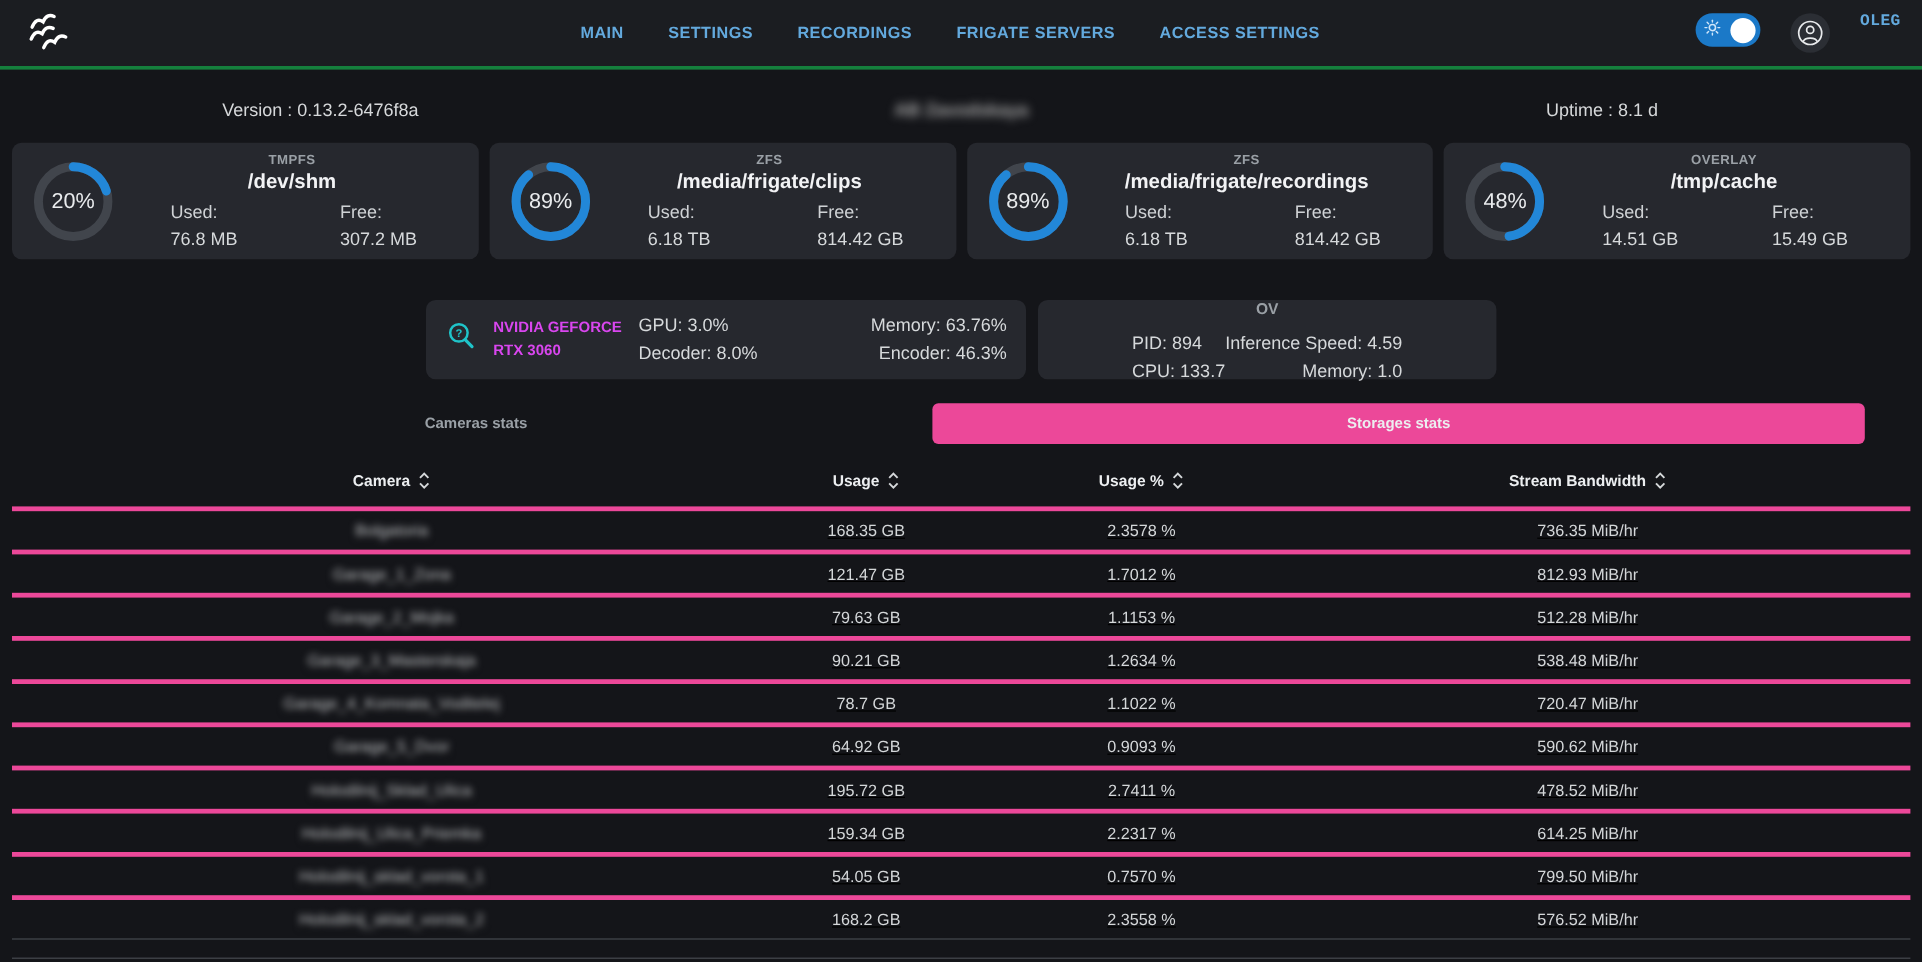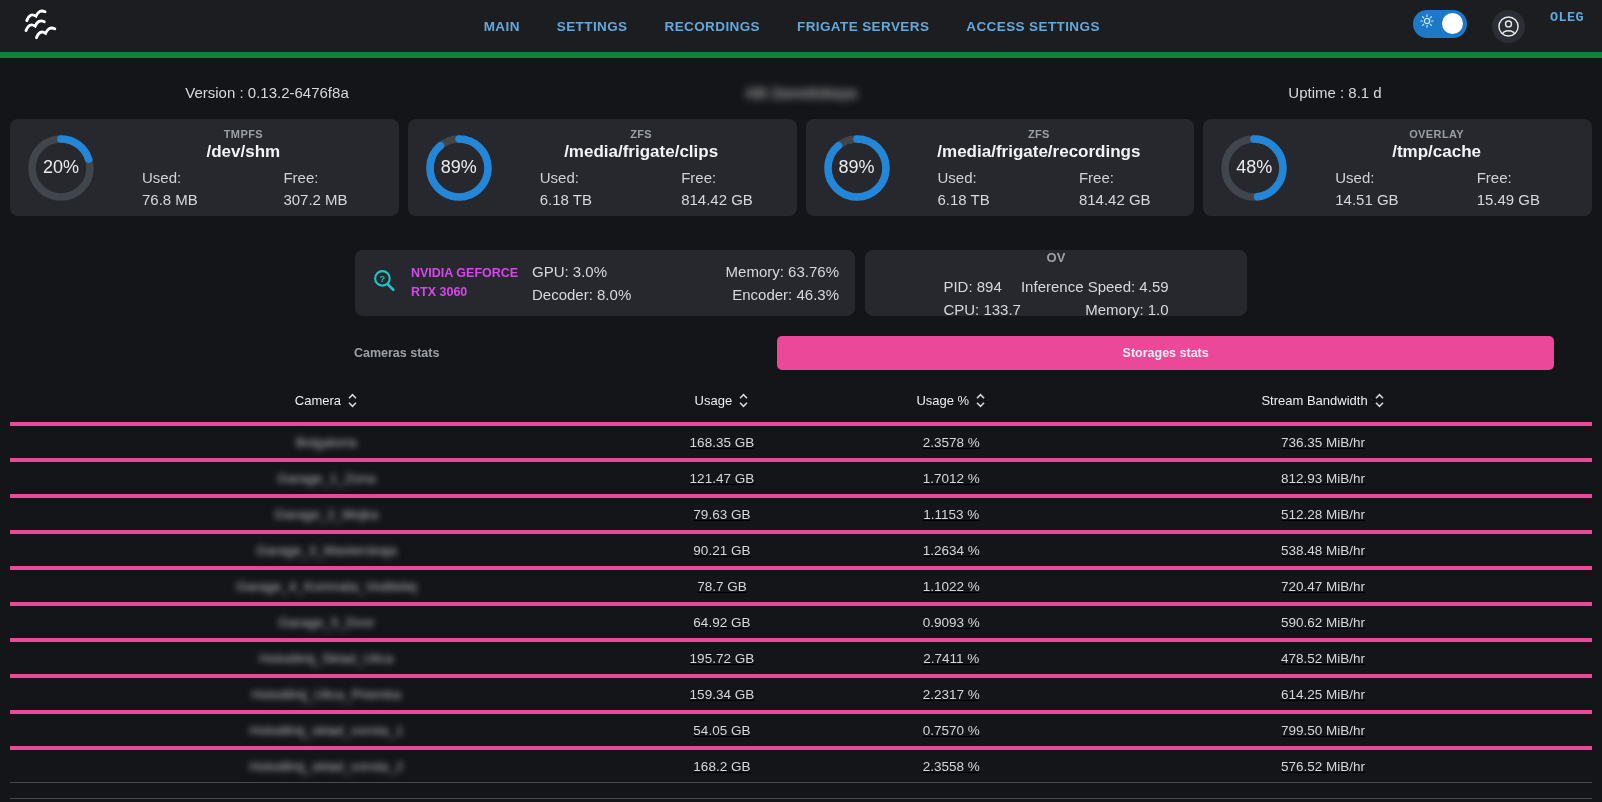--- a/index.html
+++ b/index.html
@@ -7,21 +7,21 @@
   body {
     background:#141519;
     font-family:"Liberation Sans","DejaVu Sans",sans-serif;
     overflow:hidden;
     -webkit-font-smoothing:antialiased;
   }
   .app { width:100%; height:100%; }
 
   
   .navbar {
-    height:58px; background:#1b1d21; border-bottom:6px solid #15803d;
+    height:58px; background:#1b1d21; border-bottom:3px solid #15803d;
     display:flex; align-items:center; padding:0 18px; position:relative;
   }
   .logo { width:44px; height:44px; display:flex; align-items:center; justify-content:center; }
   .nav-links {
     position:absolute; left:50%; top:0; height:100%;
     transform:translateX(-51.5%);
     display:flex; align-items:center; gap:37px;
   }
   .nav-link {
     color:#63a9dd; font-weight:700; font-size:13.5px; letter-spacing:.4px;
@@ -87,21 +87,21 @@
   }
   .tab-cameras { flex:0 0 49.5%; color:#9aa0a6; }
   .tab-storages { flex:1; background:#ec4899; color:#eceef0; }
 
   
   .table { margin:8px 10px 0; }
   .thead, .trow { display:grid; grid-template-columns:40% 10% 19% 28%; align-items:center; }
   .thead { height:44px; }
   .th {
     display:flex; align-items:center; justify-content:center; gap:6px;
-    color:#eceef0; font-weight:400; font-size:13px; cursor:pointer;
+    color:#eceef0; font-weight:700; font-size:13px; cursor:pointer;
   }
   .trow { height:36px; border-top:4px solid #ec4899; cursor:pointer;text-decoration:underline; }
   .td { text-align:center; color:#d4d7d9; font-size:13.5px; }
   .td.camera-cell { filter:blur(3px); color:#bfc1c3; }
   .trow-ghost { height:17px; border-top:1px solid #474a50; border-bottom:1px solid #474a50; }
 </style>
 </head>
 <body>
 
 <div class="app">

